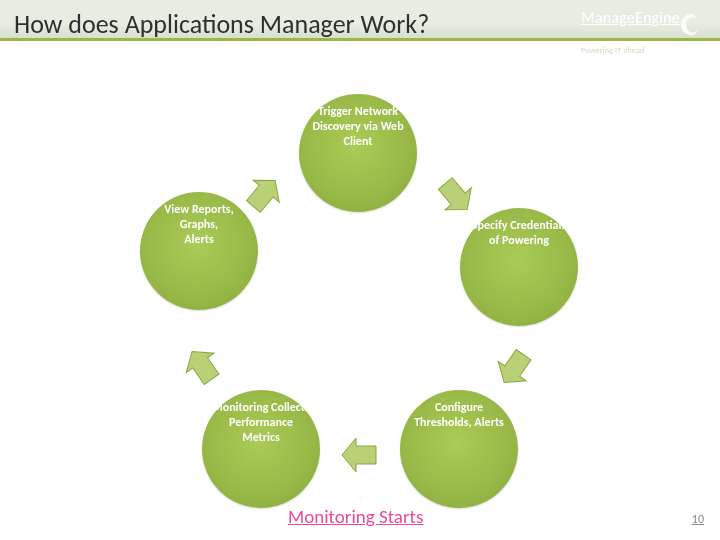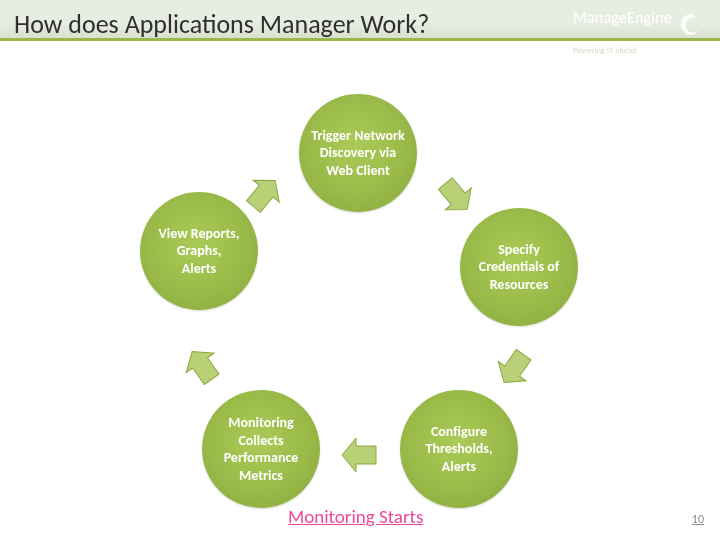--- a/index.html
+++ b/index.html
@@ -57,24 +57,23 @@
     height: 460px;
   }
   .bubble {
     position: absolute;
     width: 118px;
     height: 118px;
     border-radius: 50%;
     background: radial-gradient(circle at 48% 44%, #aacb57 0%, #99ba48 55%, #87a63d 100%);
     box-shadow: 0 1px 2px rgba(0,0,0,0.15);
     display: flex;
-    align-items: center;
     justify-content: center;
     color: #ffffff;
-    font-size: 14px;
+    font-size: 12px;
     font-weight: 700;
     text-align: center;
     line-height: 1.25;
     padding: 10px;
   }
   .b1 { left: 299px; top: 34px; }
   .b2 { left: 460px; top: 148px; }
   .b3 { left: 400px; top: 330px; }
   .b4 { left: 202px; top: 330px; }
   .b5 { left: 140px; top: 132px; }
@@ -97,36 +96,36 @@
     font-size: 12px;
     color: #898989;
     text-decoration: underline;
   }
 </style>
 </head>
 <body>
 
 <div class="header-bar">
   <div class="title">How does Applications Manager Work?</div>
-  <div class="brand" style="right:48px;">
+  <div class="brand" style="right:40px;text-decoration:underline;">
     <div class="brand-main">ManageEngine</div>
     <div class="brand-sub">Powering IT ahead</div>
   </div>
   <svg class="brand-icon" width="30" height="30" viewBox="0 0 30 30" style="position:absolute; right:14px; top:10px;">
     <path d="M15 4 C 9 4 5 9 5 15 C 5 21 10 25 15 25 C 18 25 21 23 22 20 C 20 22 17 23 14 22 C 10 20 9 15 11 11 C 13 7 18 6 21 9 C 19 5 17 4 15 4 Z" fill="#ffffff" opacity="0.85"></path>
   </svg>
 </div>
 
 <div class="diagram">
 
   <div class="bubble b1">
     <span>Trigger Network Discovery via Web Client</span>
   </div>
   <div class="bubble b2">
-    <span>Specify Credentials of Resources</span>
+    <span>Specify Credentials of Powering</span>
   </div>
   <div class="bubble b3">
     <span>Configure Thresholds, Alerts</span>
   </div>
   <div class="bubble b4">
     <span>Monitoring Collects Performance Metrics</span>
   </div>
   <div class="bubble b5">
     <span style="white-space:pre-line;">View Reports, Graphs,
 Alerts</span>

